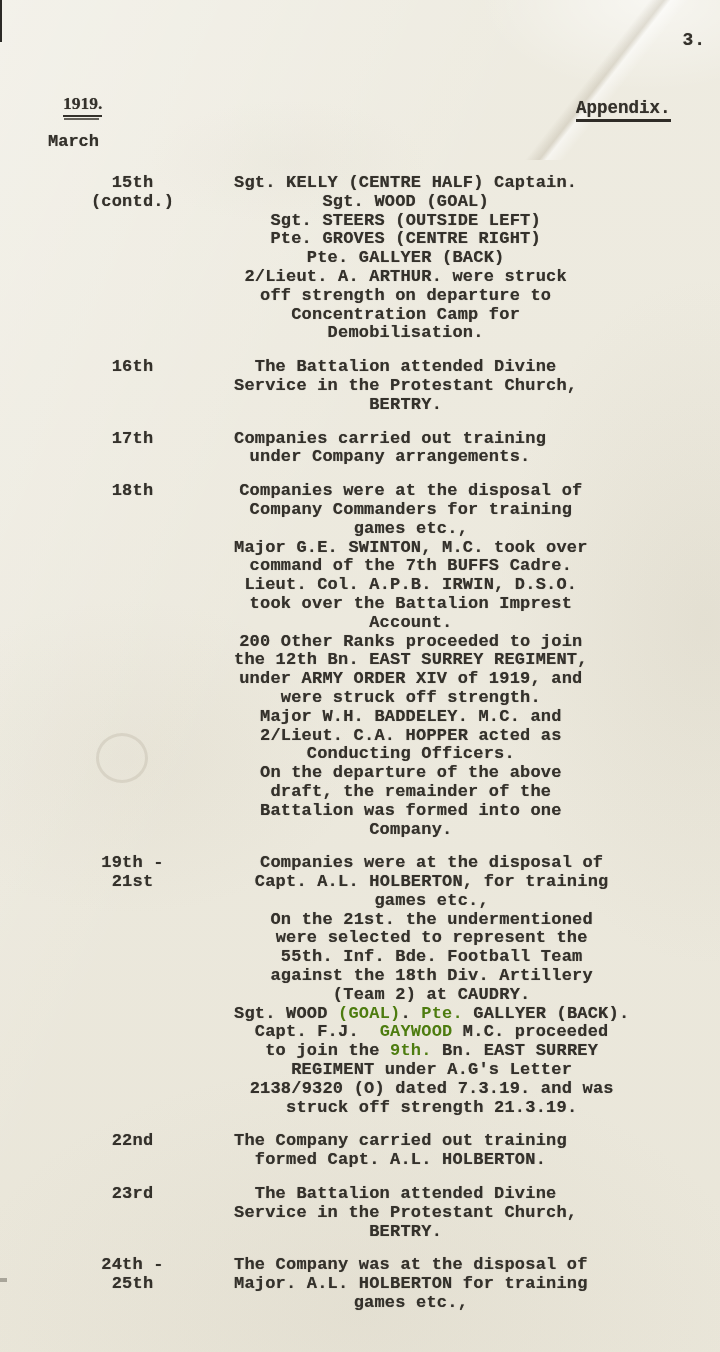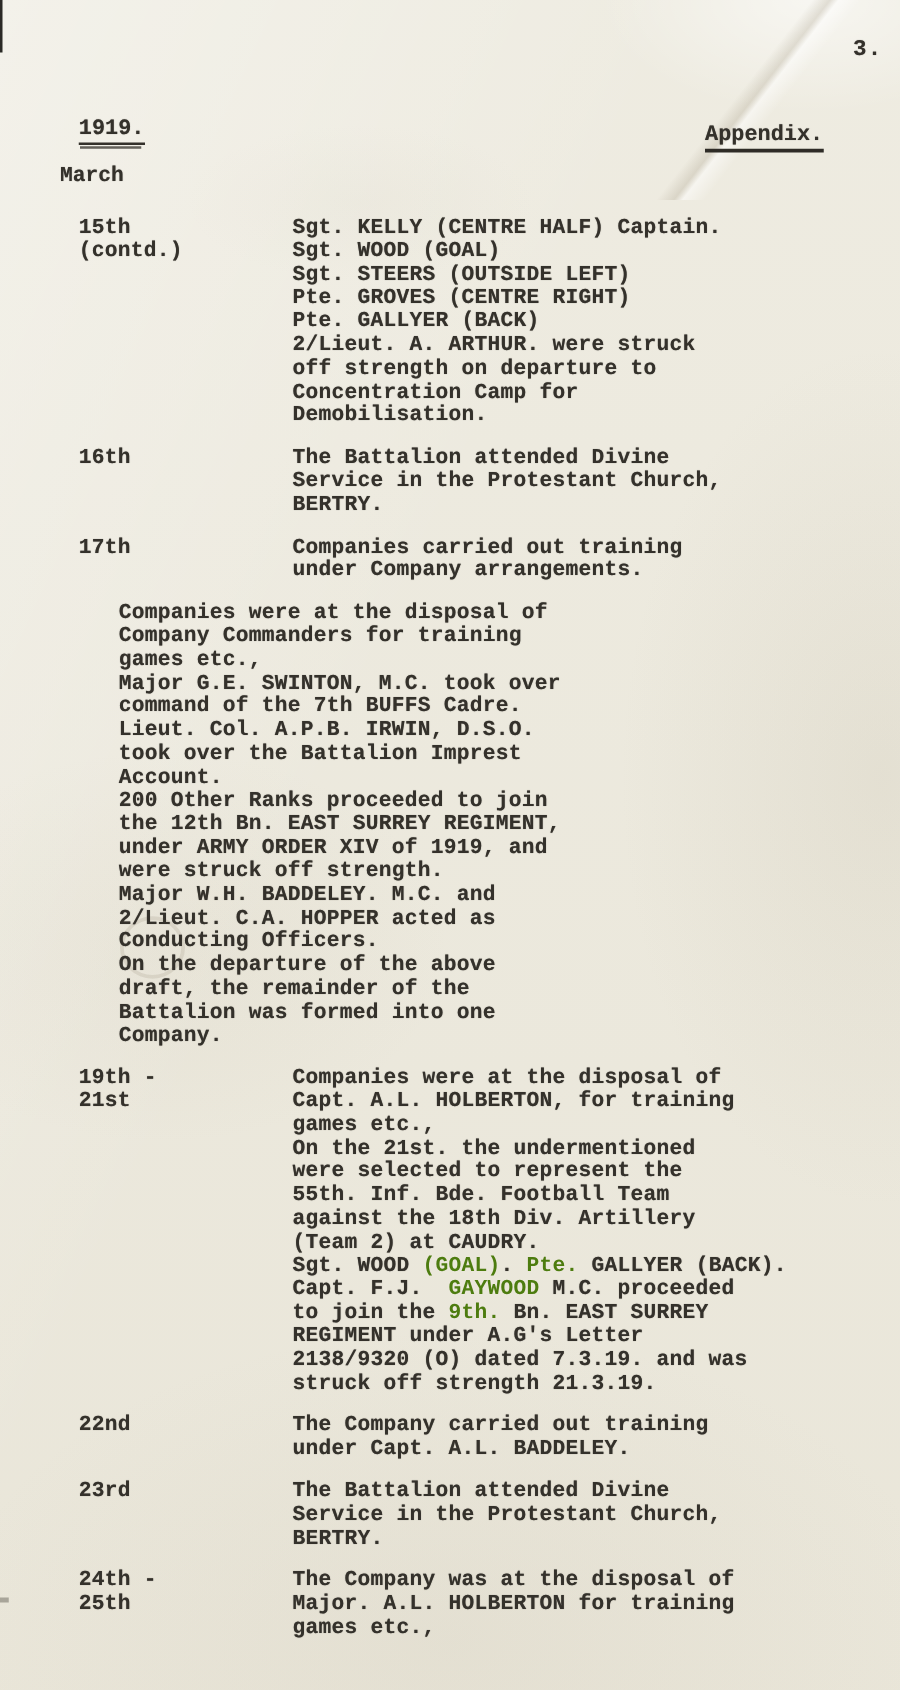--- a/index.html
+++ b/index.html
@@ -52,39 +52,40 @@
 
   .pagenum{
     position:absolute;top:30px;right:14px;
     font-size:18px;letter-spacing:1px;
   }
   .year{
     position:absolute;left:63px;top:93px;
     font-size:17.5px;
     padding-bottom:1px;
     border-bottom:2px solid #34312b;
+    font-family:Liberation Serif, serif;
   }
   .year::after{ 
     content:"";position:absolute;left:1px;right:3px;bottom:-5px;height:2px;
     background:rgba(52,49,43,0.75);
   }
   .appendix{
-    position:absolute;left:564px;top:98px;
+    position:absolute;left:576px;top:98px;
     font-size:17.5px;
     padding-bottom:1px;
     border-bottom:3px solid #2f2c27;
   }
   .month{
     position:absolute;left:48px;top:132px;
     font-size:17px;
   }
 
   .entries{
     position:absolute;left:63px;top:174px;width:620px;
-    font-size:17px;line-height:18.8px;letter-spacing:0.2px;
+    font-size:17px;line-height:18.8px;letter-spacing:0.2px;text-align:center;
   }
   .entry{display:flex;margin-bottom:15px;}
   .date-col{width:139px;flex:none;white-space:pre;}
   .text-col{white-space:pre;margin-left:32px;}
   .faint{color:#4d7c0f;text-shadow:none;}
 </style>
 </head>
 <body>
 
 <div class="page">
@@ -106,29 +107,30 @@
       </div>
       <div class="entry">
         <div class="date-col"><div>16th</div></div>
         <div class="text-col"><div>The Battalion attended Divine</div><div>Service in the Protestant Church,</div><div>BERTRY.</div></div>
       </div>
       <div class="entry">
         <div class="date-col"><div>17th</div></div>
         <div class="text-col"><div>Companies carried out training</div><div>under Company arrangements.</div></div>
       </div>
       <div class="entry">
+        <div class="date-col"><div>18th</div></div>
         <div class="text-col"><div>Companies were at the disposal of</div><div>Company Commanders for training</div><div>games etc.,</div><div>Major G.E. SWINTON, M.C. took over</div><div>command of the 7th BUFFS Cadre.</div><div>Lieut. Col. A.P.B. IRWIN, D.S.O.</div><div>took over the Battalion Imprest</div><div>Account.</div><div>200 Other Ranks proceeded to join</div><div>the 12th Bn. EAST SURREY REGIMENT,</div><div>under ARMY ORDER XIV of 1919, and</div><div>were struck off strength.</div><div>Major W.H. BADDELEY. M.C. and</div><div>2/Lieut. C.A. HOPPER acted as</div><div>Conducting Officers.</div><div>On the departure of the above</div><div>draft, the remainder of the</div><div>Battalion was formed into one</div><div>Company.</div></div>
       </div>
       <div class="entry">
         <div class="date-col"><div>19th -</div><div>21st</div></div>
         <div class="text-col"><div>Companies were at the disposal of</div><div>Capt. A.L. HOLBERTON, for training</div><div>games etc.,</div><div>On the 21st. the undermentioned</div><div>were selected to represent the</div><div>55th. Inf. Bde. Football Team</div><div>against the 18th Div. Artillery</div><div>(Team 2) at CAUDRY.</div><div><span>Sgt. WOOD </span><span class="faint">(GOAL)</span><span>. </span><span class="faint">Pte.</span><span> GALLYER </span><span>(BACK).</span></div><div><span>Capt. F.J.  </span><span class="faint">GAYWOOD</span><span> M.C. proceeded</span></div><div><span>to join the </span><span class="faint">9th.</span><span> Bn. EAST SURREY</span></div><div>REGIMENT under A.G's Letter</div><div>2138/9320 (O) dated 7.3.19. and was</div><div>struck off strength 21.3.19.</div></div>
       </div>
       <div class="entry">
         <div class="date-col"><div>22nd</div></div>
-        <div class="text-col"><div>The Company carried out training</div><div>under Capt. A.L. BADDELEY.</div></div>
+        <div class="text-col"><div>The Company carried out training</div><div>formed Capt. A.L. HOLBERTON.</div></div>
       </div>
       <div class="entry">
         <div class="date-col"><div>23rd</div></div>
         <div class="text-col"><div>The Battalion attended Divine</div><div>Service in the Protestant Church,</div><div>BERTRY.</div></div>
       </div>
       <div class="entry">
         <div class="date-col"><div>24th -</div><div>25th</div></div>
         <div class="text-col"><div>The Company was at the disposal of</div><div>Major. A.L. HOLBERTON for training</div><div>games etc.,</div></div>
       </div>
     </div>

